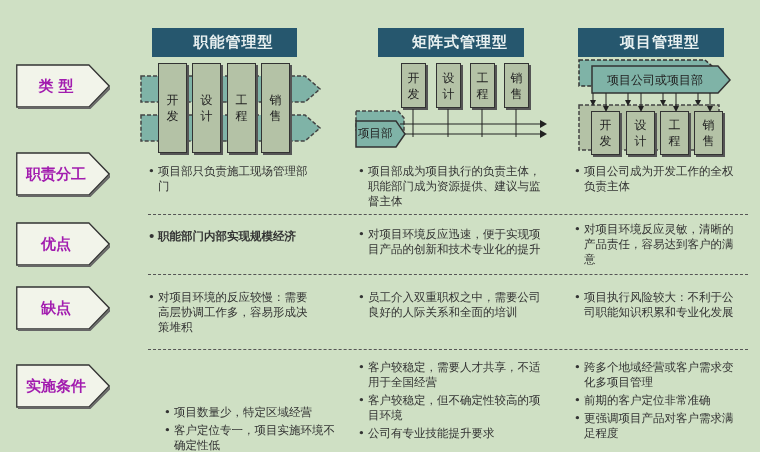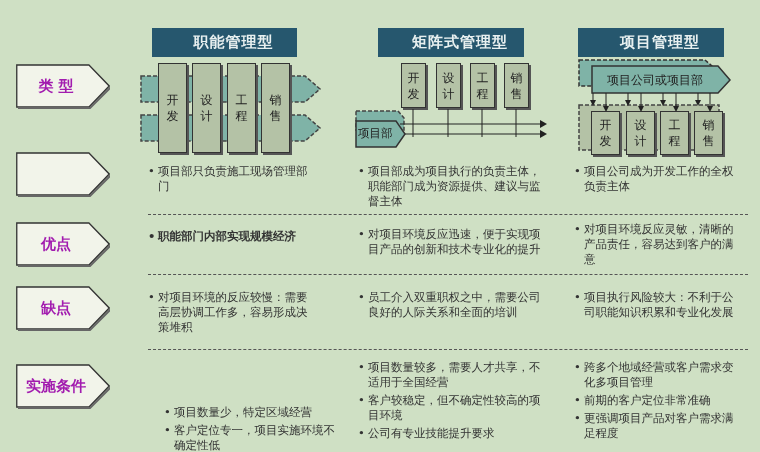--- a/index.html
+++ b/index.html
@@ -28,20 +28,21 @@
       <polygon points="2,2 84,2 107,23 84,44 2,44" transform="scale(0.88,1)" fill="#f2f4ea" stroke="#333" stroke-width="1.5"></polygon>
       <polyline points="3,45 75,45 96,24" fill="none" stroke="#666" stroke-width="2"></polyline>
     </svg>
   <span>类 型</span>
 </div>
 <div class="row-label" style="top:151px;">
   <svg width="95" height="50">
       <polygon points="2,2 84,2 107,23 84,44 2,44" transform="scale(0.88,1)" fill="#f2f4ea" stroke="#333" stroke-width="1.5"></polygon>
       <polyline points="3,45 75,45 96,24" fill="none" stroke="#666" stroke-width="2"></polyline>
     </svg>
+  <span>职责分工</span>
 </div>
 <div class="row-label" style="top:221px;">
   <svg width="95" height="50">
       <polygon points="2,2 84,2 107,23 84,44 2,44" transform="scale(0.88,1)" fill="#f2f4ea" stroke="#333" stroke-width="1.5"></polygon>
       <polyline points="3,45 75,45 96,24" fill="none" stroke="#666" stroke-width="2"></polyline>
     </svg>
   <span>优点</span>
 </div>
 <div class="row-label" style="top:285px;">
   <svg width="95" height="50">
@@ -214,21 +215,21 @@
 
 <div class="cell" style="left:164px;top:360px;width:182px;margin-top:45px;">
   <ul>
     <li>项目数量少，特定区域经营</li>
     <li>客户定位专一，项目实施环境不确定性低</li>
     <li>公司高层介入项目协调工作</li>
   </ul>
 </div>
 <div class="cell" style="left:358px;top:360px;width:188px;">
   <ul>
-    <li>项目数量较多，需要人才共享，不适用于全国经营</li>
+    <li>客户较稳定，需要人才共享，不适用于全国经营</li>
     <li>客户较稳定，但不确定性较高的项目环境</li>
     <li>公司有专业技能提升要求</li>
   </ul>
 </div>
 <div class="cell" style="left:574px;top:360px;width:170px;">
   <ul>
     <li>跨多个地域经营或客户需求变化多项目管理</li>
     <li>前期的客户定位非常准确</li>
     <li>更强调项目产品对客户需求满足程度</li>
   </ul>

